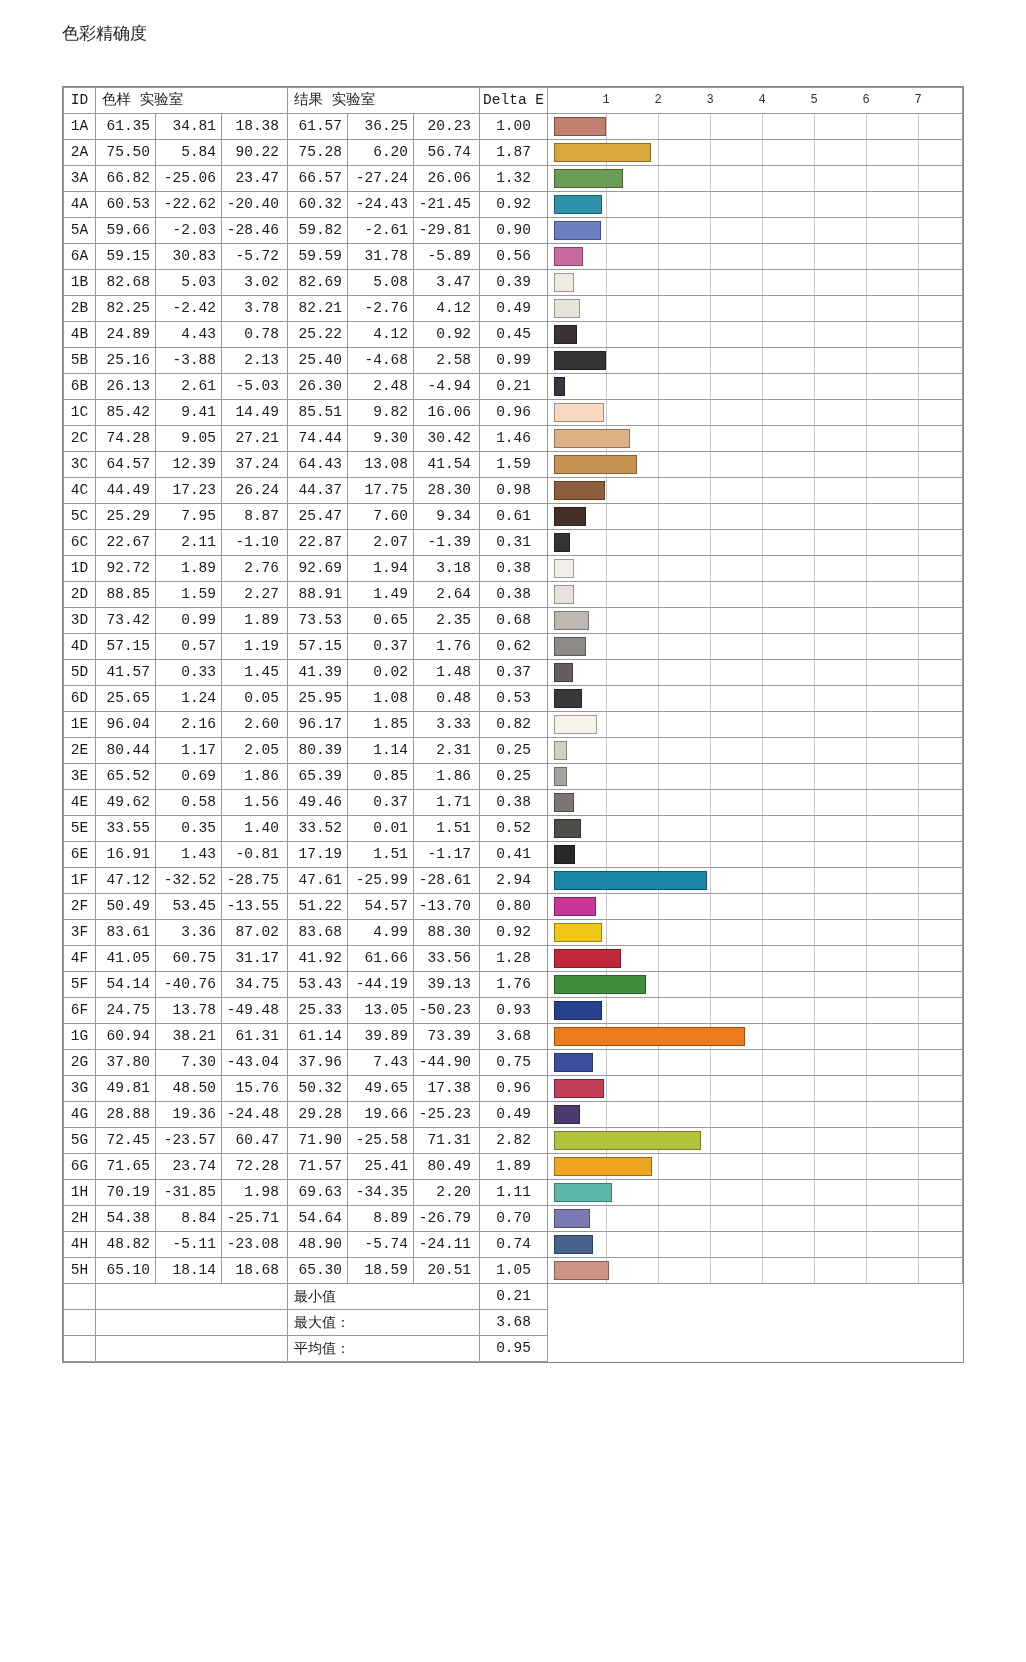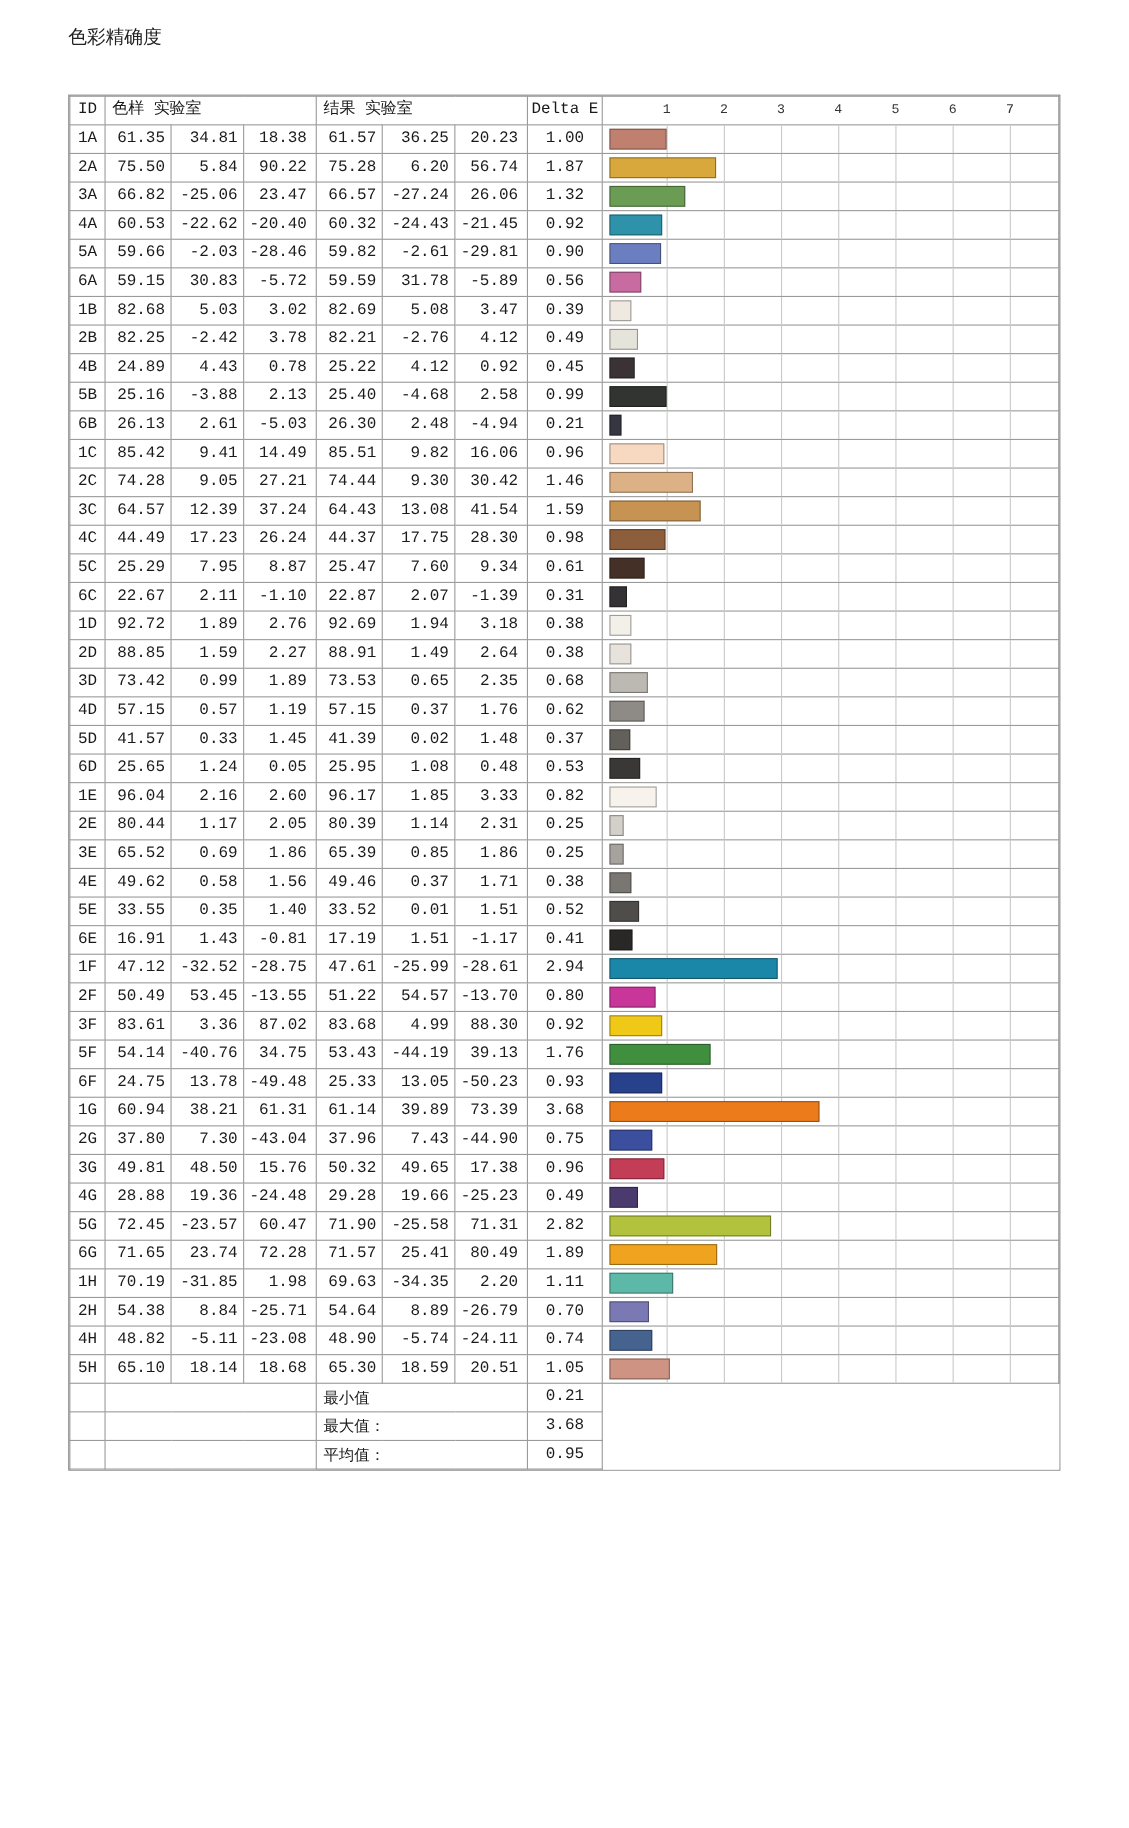--- a/index.html
+++ b/index.html
@@ -759,20 +759,42 @@
               <div class="grid" style="left: 162px;"></div>
               <div class="grid" style="left: 214px;"></div>
               <div class="grid" style="left: 266px;"></div>
               <div class="grid" style="left: 318px;"></div>
               <div class="grid" style="left: 370px;"></div>
               <div class="bar" style="left: 6px; width: 47.84px; background: rgb(240, 200, 24); border: 1px solid rgba(0, 0, 0, 0.35); box-sizing: border-box;"></div>
             </div>
           </td>
         </tr>
         <tr>
+          <td class="c-id">4F</td>
+          <td class="c-l">41.05</td>
+          <td class="c-a">60.75</td>
+          <td class="c-b">31.17</td>
+          <td class="c-l">41.92</td>
+          <td class="c-a">61.66</td>
+          <td class="c-b">33.56</td>
+          <td class="c-de">1.28</td>
+          <td class="c-bar">
+            <div class="barbox">
+              <div class="grid" style="left: 58px;"></div>
+              <div class="grid" style="left: 110px;"></div>
+              <div class="grid" style="left: 162px;"></div>
+              <div class="grid" style="left: 214px;"></div>
+              <div class="grid" style="left: 266px;"></div>
+              <div class="grid" style="left: 318px;"></div>
+              <div class="grid" style="left: 370px;"></div>
+              <div class="bar" style="left: 6px; width: 66.56px; background: rgb(194, 40, 58); border: 1px solid rgba(0, 0, 0, 0.35); box-sizing: border-box;"></div>
+            </div>
+          </td>
+        </tr>
+        <tr>
           <td class="c-id">5F</td>
           <td class="c-l">54.14</td>
           <td class="c-a">-40.76</td>
           <td class="c-b">34.75</td>
           <td class="c-l">53.43</td>
           <td class="c-a">-44.19</td>
           <td class="c-b">39.13</td>
           <td class="c-de">1.76</td>
           <td class="c-bar">
             <div class="barbox">

